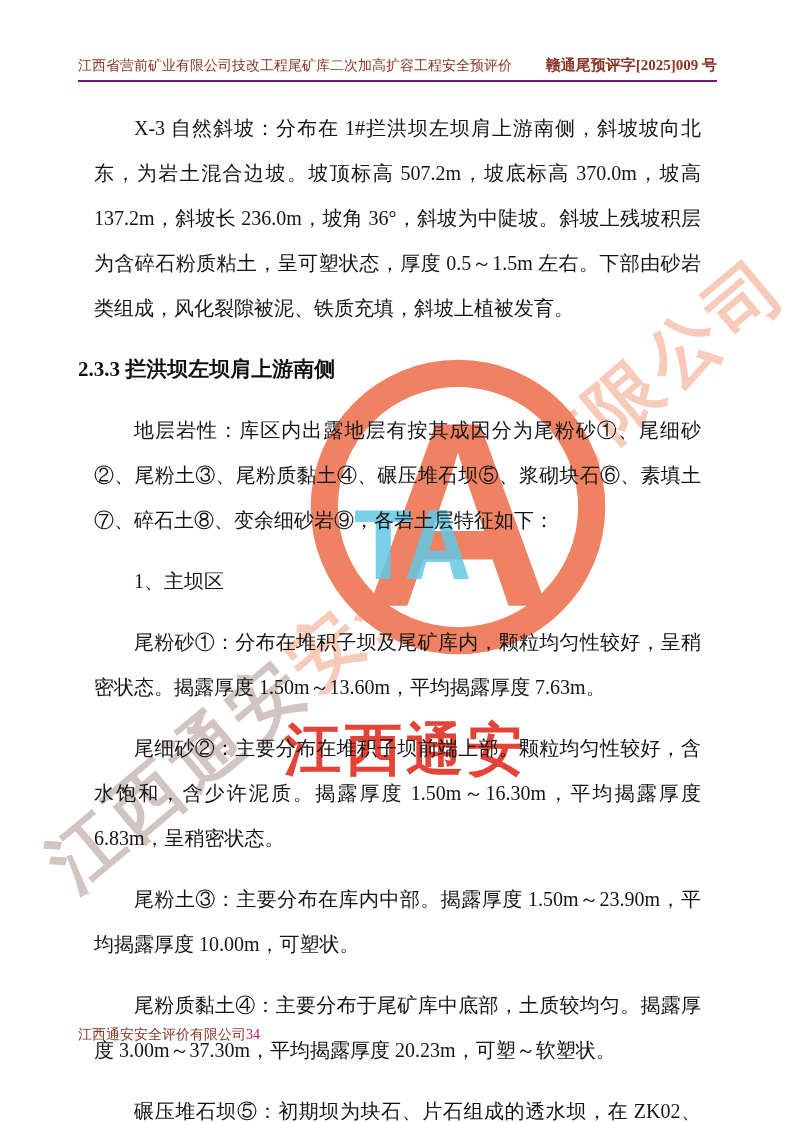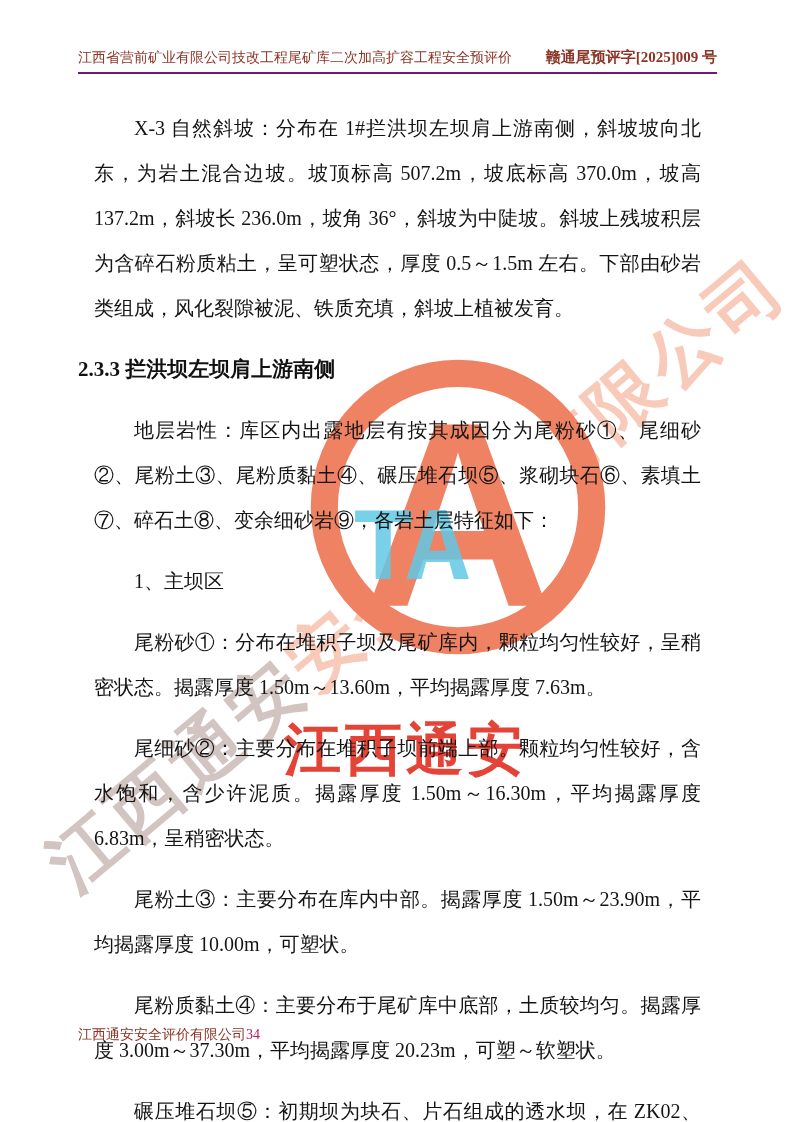--- a/index.html
+++ b/index.html
@@ -35,21 +35,21 @@
     font-family:"Liberation Sans","DejaVu Sans",sans-serif;
   }
   
   .header{
     position:absolute;left:78px;right:76px;top:48px;z-index:2;
     display:flex;justify-content:space-between;align-items:flex-end;
     padding-bottom:5px;border-bottom:2px solid #701a75;
     color:#8a3526;
   }
   .header-title{font-size:14px;}
-  .header-docnum{font-size:15px;font-weight:bold;white-space:nowrap;}
+  .header-docnum{font-size:15px;font-weight:bold;white-space:nowrap;margin-top:8px;}
   
   .content{
     position:absolute;left:78px;right:76px;top:90px;z-index:1;
     font-size:20px;line-height:45px;color:#141414;
     text-align:justify;
   }
   .para{margin:16px;text-indent:2em;font-family:Liberation Serif, serif;}
   .section-heading{
     margin:0;font-size:21px;font-weight:bold;line-height:45px;
     text-indent:0;color:#111;

